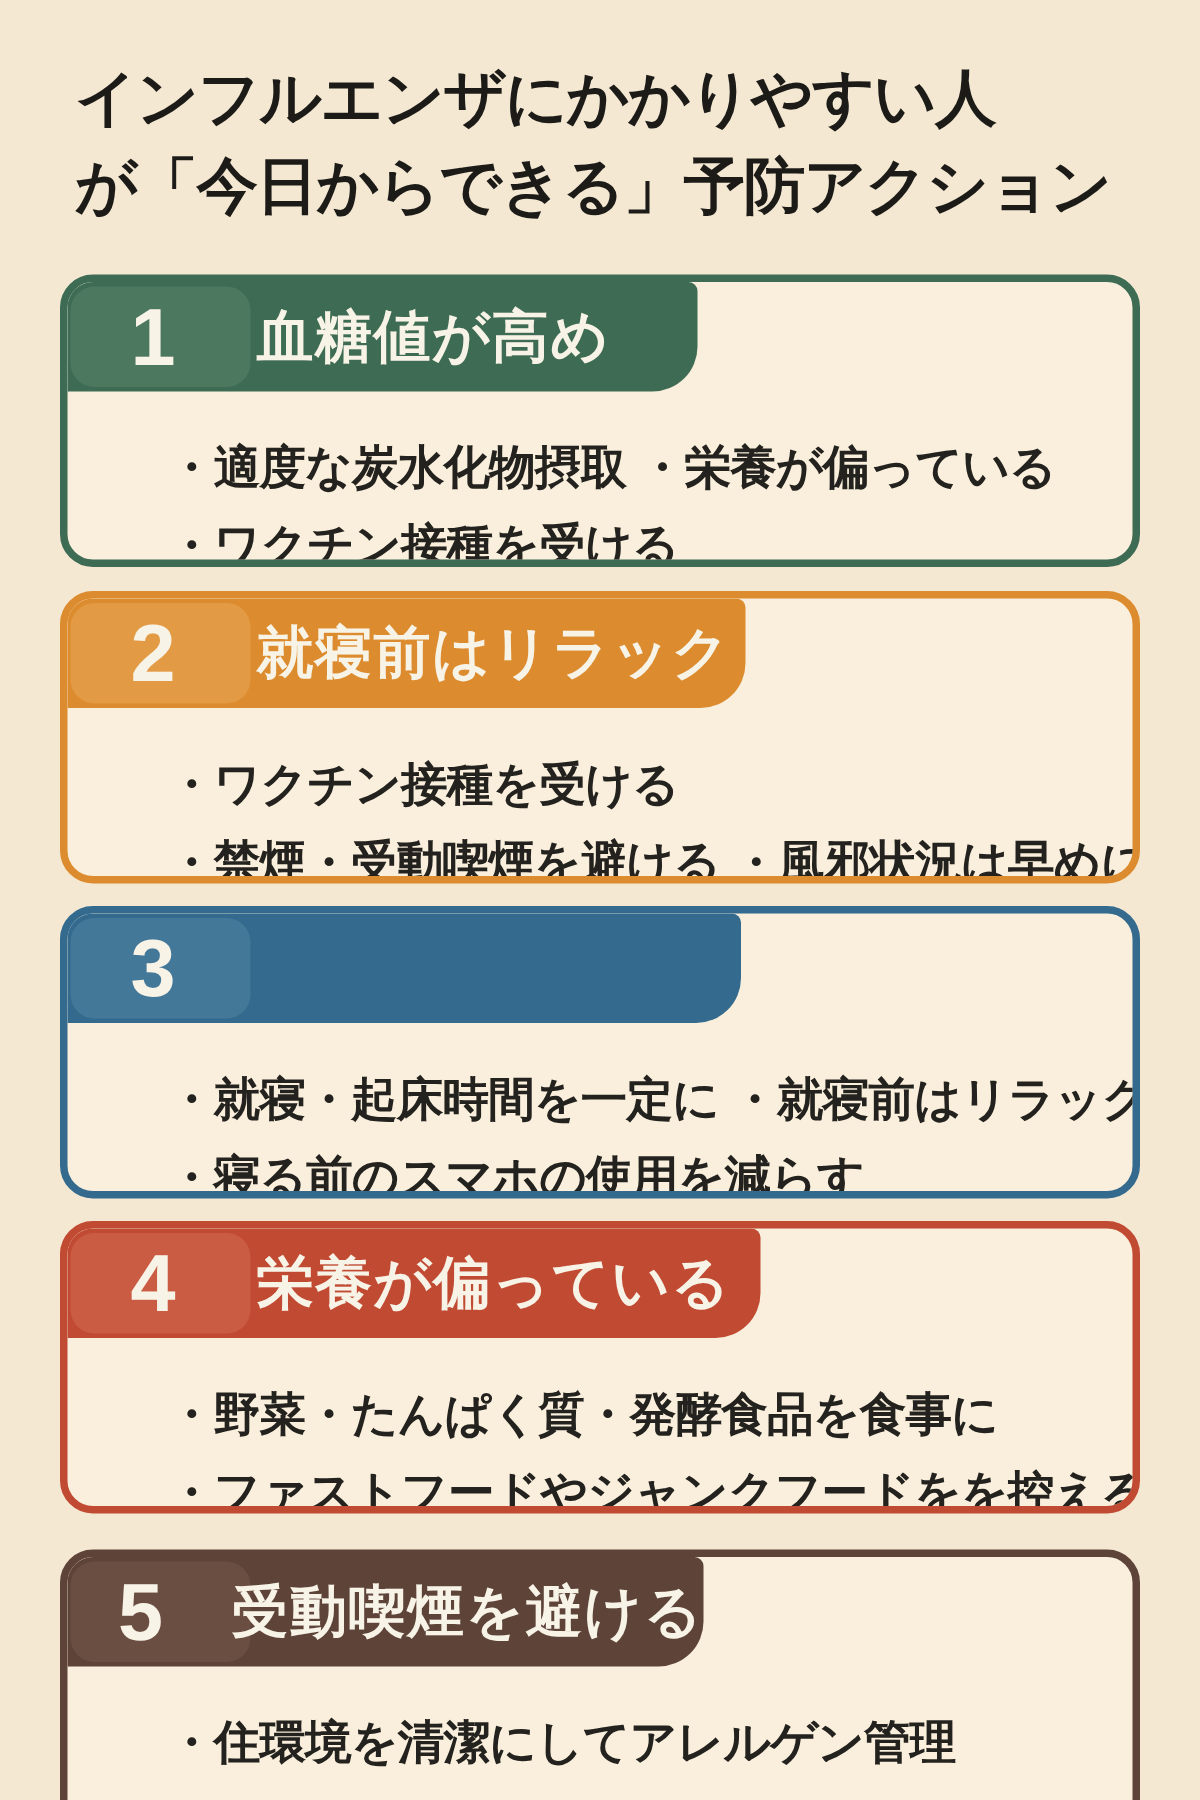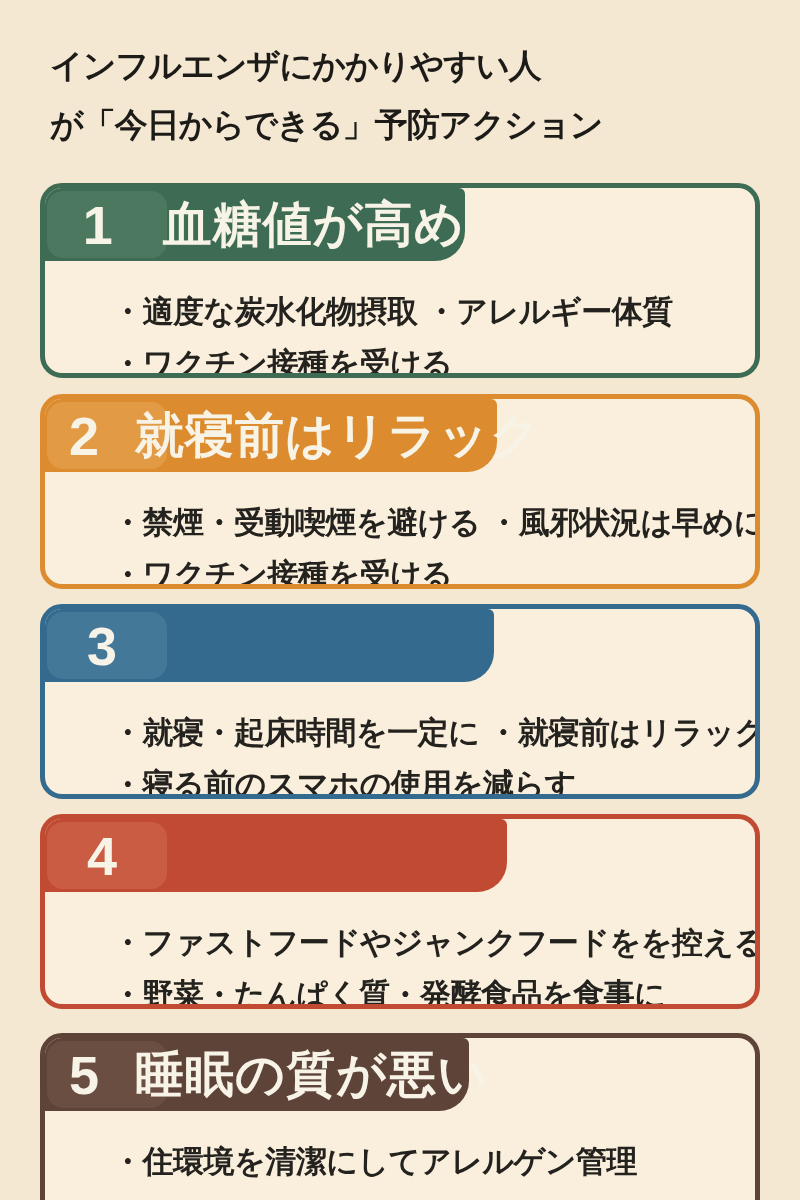--- a/index.html
+++ b/index.html
@@ -3,21 +3,21 @@
 <meta charset="utf-8">
 <style>
   html,body{margin:0;padding:0;}
   body{
     width:800px;height:1200px;overflow:hidden;position:relative;
     background:#F4E8D3;
     font-family:"Liberation Sans",sans-serif;
   }
   .page-title{
     position:absolute;left:50px;top:36px;width:720px;
-    font-size:33px;line-height:59px;font-weight:800;
+    font-size:41px;line-height:59px;font-weight:800;
     color:#1C1B18;letter-spacing:-1px;white-space:nowrap;
   }
   .card{
     position:absolute;left:40px;width:720px;height:195px;
     box-sizing:border-box;border:5px solid #333;border-radius:22px;
     background:#F9EFDC;overflow:hidden;
   }
   .hdr{
     position:relative;height:73px;display:flex;align-items:center;
     border-radius:12px 6px 30px 0;
@@ -25,21 +25,21 @@
   .pill{
     position:absolute;left:2px;top:3px;width:120px;height:calc(100% - 6px);
     border-radius:16px;opacity:.85;
   }
   .num{
     position:relative;z-index:1;width:66px;margin-left:24px;text-align:center;
     font-size:54px;font-weight:800;color:#F8F3E7;
   }
   .hdr-title{
     position:relative;z-index:1;margin-left:36px;
-    font-size:49px;font-weight:800;color:#F8F3E7;letter-spacing:1px;
+    font-size:38px;font-weight:800;color:#F8F3E7;letter-spacing:1px;
     white-space:nowrap;
   }
   .bullets{
     padding:25px 0 0 67px;
   }
   .bullet{
     font-size:31px;line-height:52px;font-weight:700;color:#24221E;
     white-space:nowrap;letter-spacing:-0.5px;
   }
   
@@ -63,61 +63,62 @@
   <div>が「今日からできる」予防アクション</div>
 </div>
 
 <div class="card c0" style="border-color: rgb(62, 107, 83); background: rgb(249, 239, 220);">
   <div class="hdr" style="background: rgb(62, 107, 83);">
     <div class="pill" style="background: rgb(79, 122, 98);"></div>
     <div class="num">1</div>
     <div class="hdr-title">血糖値が高め</div>
   </div>
   <div class="bullets">
-    <div class="bullet">・適度な炭水化物摂取 ・アレルギー体質</div>
+    <div class="bullet">・適度な炭水化物摂取 ・栄養が偏っている</div>
     <div class="bullet">・ワクチン接種を受ける</div>
   </div>
 </div>
 
 <div class="card c1" style="border-color: rgb(220, 140, 46); background: rgb(249, 239, 220);">
   <div class="hdr" style="background: rgb(220, 140, 46);">
     <div class="pill" style="background: rgb(228, 156, 72);"></div>
     <div class="num">2</div>
     <div class="hdr-title">就寝前はリラック</div>
   </div>
   <div class="bullets">
+    <div class="bullet">・ワクチン接種を受ける</div>
     <div class="bullet">・禁煙・受動喫煙を避ける ・風邪状況は早めに</div>
-    <div class="bullet">・ワクチン接種を受ける</div>
   </div>
 </div>
 
 <div class="card c2" style="border-color: rgb(51, 106, 141); background: rgb(249, 239, 220);">
   <div class="hdr" style="background: rgb(51, 106, 141);">
     <div class="pill" style="background: rgb(72, 122, 155);"></div>
     <div class="num">3</div>
   </div>
   <div class="bullets">
     <div class="bullet">・就寝・起床時間を一定に ・就寝前はリラック</div>
     <div class="bullet">・寝る前のスマホの使用を減らす</div>
   </div>
 </div>
 
 <div class="card c3" style="border-color: rgb(193, 74, 51); background: rgb(249, 239, 220);">
   <div class="hdr" style="background: rgb(193, 74, 51);">
     <div class="pill" style="background: rgb(204, 95, 72);"></div>
     <div class="num">4</div>
+    <div class="hdr-title">栄養が偏っている</div>
   </div>
   <div class="bullets">
+    <div class="bullet">・野菜・たんぱく質・発酵食品を食事に</div>
     <div class="bullet">・ファストフードやジャンクフードをを控える</div>
-    <div class="bullet">・野菜・たんぱく質・発酵食品を食事に</div>
   </div>
 </div>
 
 <div class="card c4" style="border-color: rgb(94, 67, 57); background: rgb(249, 239, 220);">
   <div class="hdr" style="background: rgb(94, 67, 57);">
     <div class="pill" style="background: rgb(109, 80, 68);"></div>
     <div class="num">5</div>
-    <div class="hdr-title">睡眠の質が悪い</div>
+    <div class="hdr-title">受動喫煙を避ける</div>
   </div>
   <div class="bullets">
     <div class="bullet">・住環境を清潔にしてアレルゲン管理</div>
   </div>
 </div>
 
 </body></html>

